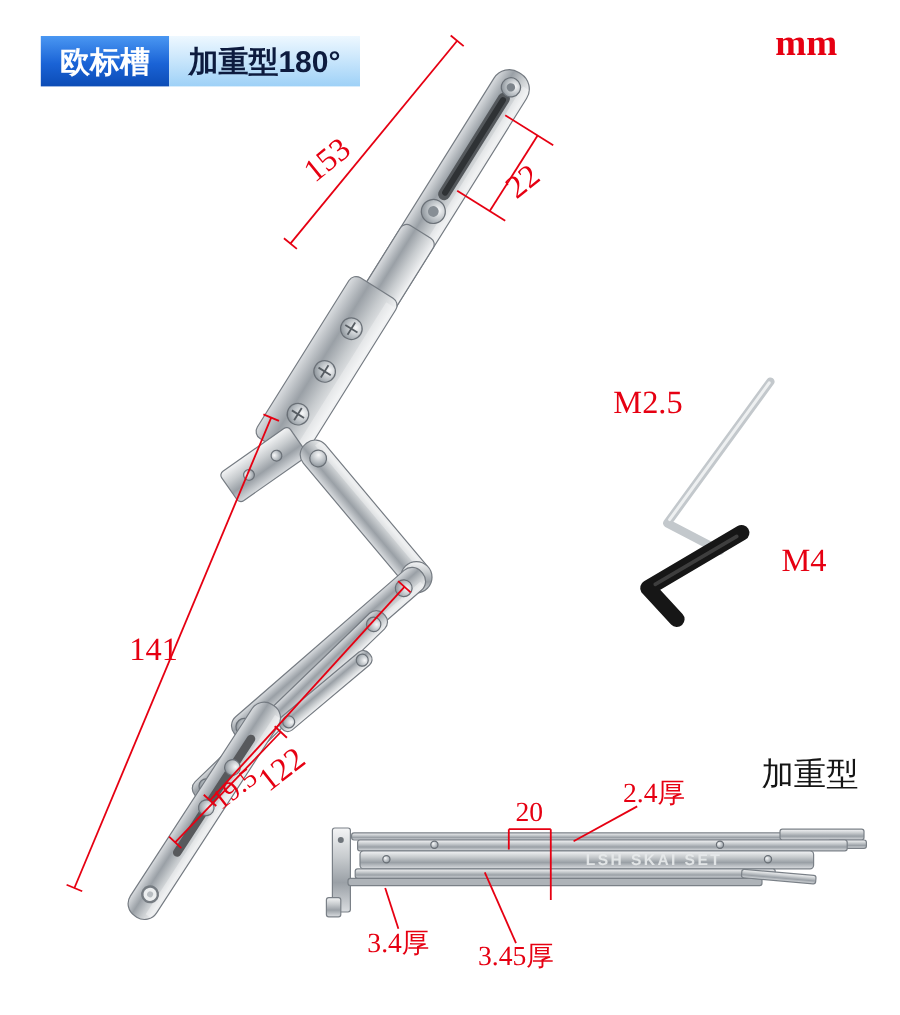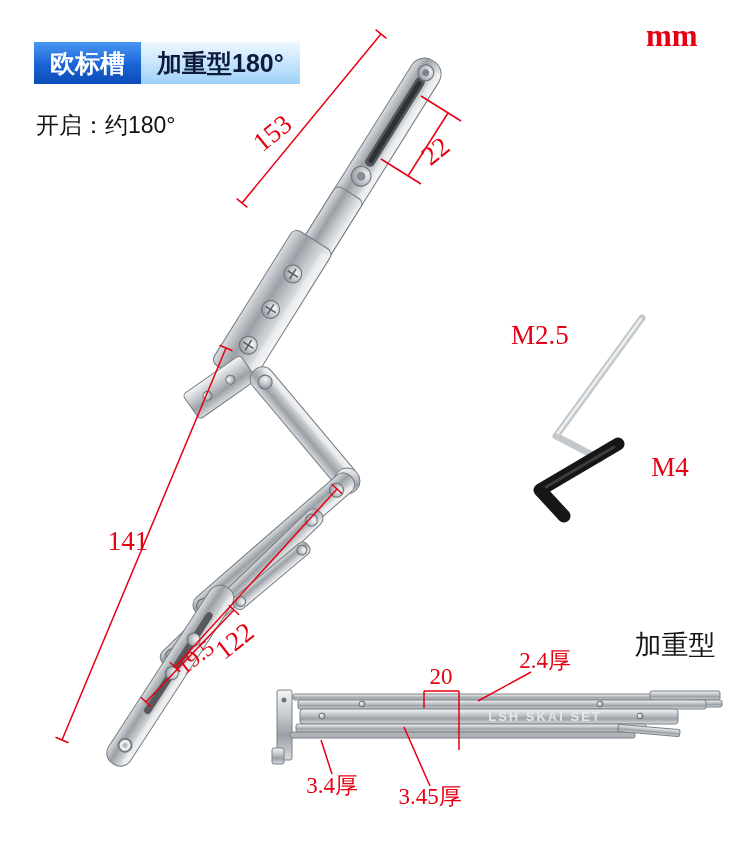--- a/index.html
+++ b/index.html
@@ -1,19 +1,19 @@
 <!DOCTYPE html>
 <html><head>
 <meta charset="utf-8">
 <style>
   html,body{margin:0;padding:0;background:#fff;}
   .stage{position:relative;width:750px;height:846px;background:#ffffff;overflow:hidden;
          font-family:"Liberation Sans",sans-serif;}
   .badges{position:absolute;left:34px;top:30px;display:flex;z-index:5;}
-  .badge{height:42px;display:flex;align-items:center;padding:0 16px;font-size:25px;font-weight:bold;margin-top:12px;}
+  .badge{height:42px;display:flex;align-items:center;padding:0 16px;font-size:25px;font-weight:bold;}
   .badge-dark{background:linear-gradient(180deg,#4a97f2 0%,#1a63d6 55%,#0c4cb6 100%);color:#ffffff;}
   .badge-light{background:linear-gradient(180deg,#eef8ff 0%,#c3e3fb 55%,#9ed1f7 100%);color:#0d1b3e;}
   .subtitle{position:absolute;left:36px;top:110px;font-size:23px;color:#111;z-index:5;}
   .unit{position:absolute;left:646px;top:18px;font-size:31px;font-weight:bold;color:#e60012;
         font-family:"Liberation Serif",serif;z-index:5;text-align:center;}
   svg{position:absolute;left:0;top:0;}
   .metal{fill:url(#metalV);stroke:#757b82;stroke-width:1;}
   .metal2{fill:url(#metalV);stroke:#7a8087;stroke-width:1;}
   .rivet{fill:url(#rivetG);stroke:#6a7077;stroke-width:1;}
   .slot{stroke:#565c62;stroke-width:1.5;}
@@ -30,21 +30,20 @@
 
   <div class="badges">
     <div class="badge badge-dark">
       <span>欧标槽</span>
     </div>
     <div class="badge badge-light">
       <span>加重型180°</span>
     </div>
   </div>
 
-  <div class="subtitle">开启：约180°</div>
   <div class="unit">mm</div>
 
   <svg width="750" height="846" viewBox="0 0 750 846">
     <defs>
       <linearGradient id="metalV" x1="0" y1="0" x2="0" y2="1">
         <stop offset="0" stop-color="#f4f5f6"></stop>
         <stop offset="0.35" stop-color="#c7cbce"></stop>
         <stop offset="0.65" stop-color="#9aa0a6"></stop>
         <stop offset="1" stop-color="#dadde0"></stop>
       </linearGradient>

